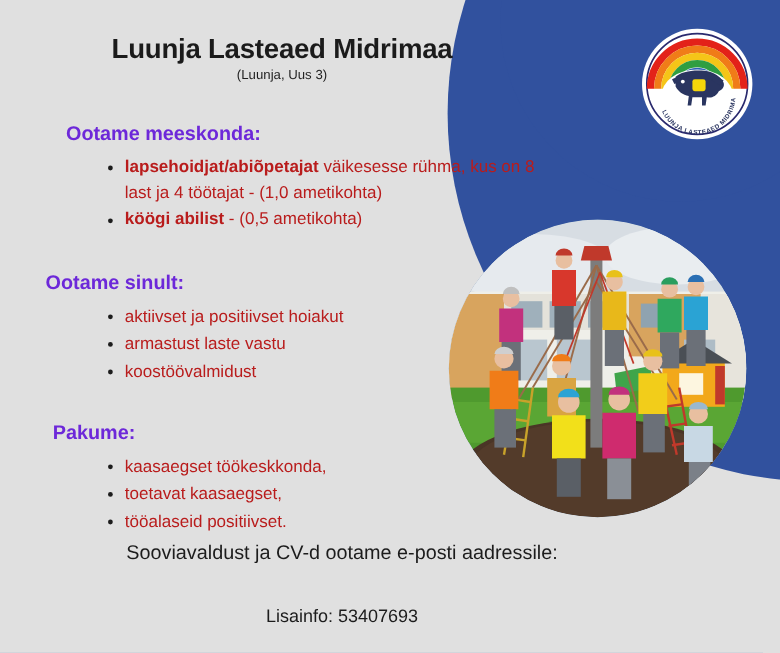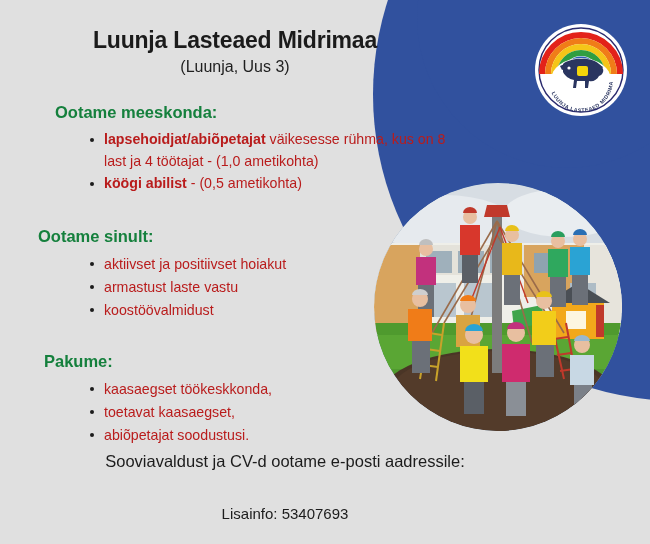--- a/index.html
+++ b/index.html
@@ -82,41 +82,41 @@
     z-index: 4;
   }
   .poster-title {
     font-size: 23px;
     font-weight: bold;
     color: #1b1b1b;
     letter-spacing: -0.2px;
     line-height: 1.15;
   }
   .poster-subtitle {
-    font-size: 16px;
+    font-size: 11px;
     color: #1f1f1f;
     margin-top: 4px;
     line-height: 1.2;
   }
 
   
   .sections {
     position: absolute;
     left: 0;
     top: 103px;
     width: 470px;
     z-index: 4;
   }
   .section {
     margin-bottom: 0;
   }
   .section-heading {
     font-size: 16.5px;
     font-weight: bold;
-    color: #15803d;
+    color: #6d28d9;
     padding-left: 55px;
     margin-bottom: 7px;
   }
   .section-1 .section-heading { padding-left: 55px; }
   .section-2 .section-heading { padding-left: 38px; }
   .section-3 .section-heading { padding-left: 44px; }
 
   .bullet-list {
     list-style: none;
     margin: 0;
@@ -384,21 +384,21 @@
       </ul>
     </div>
 
     <div class="spacer-sm"></div>
 
     <div class="section section-3">
       <div class="section-heading">Pakume:</div>
       <ul class="bullet-list">
         <li>kaasaegset töökeskkonda,</li>
         <li>toetavat kaasaegset,</li>
-        <li>abiõpetajat soodustusi.</li>
+        <li>tööalaseid positiivset.</li>
       </ul>
     </div>
 
   </div>
 
   <div class="footer">
     <div class="footer-line">Sooviavaldust ja CV-d ootame e-posti aadressile:</div>
     <div class="footer-line small">Lisainfo: 53407693</div>
   </div>
 

